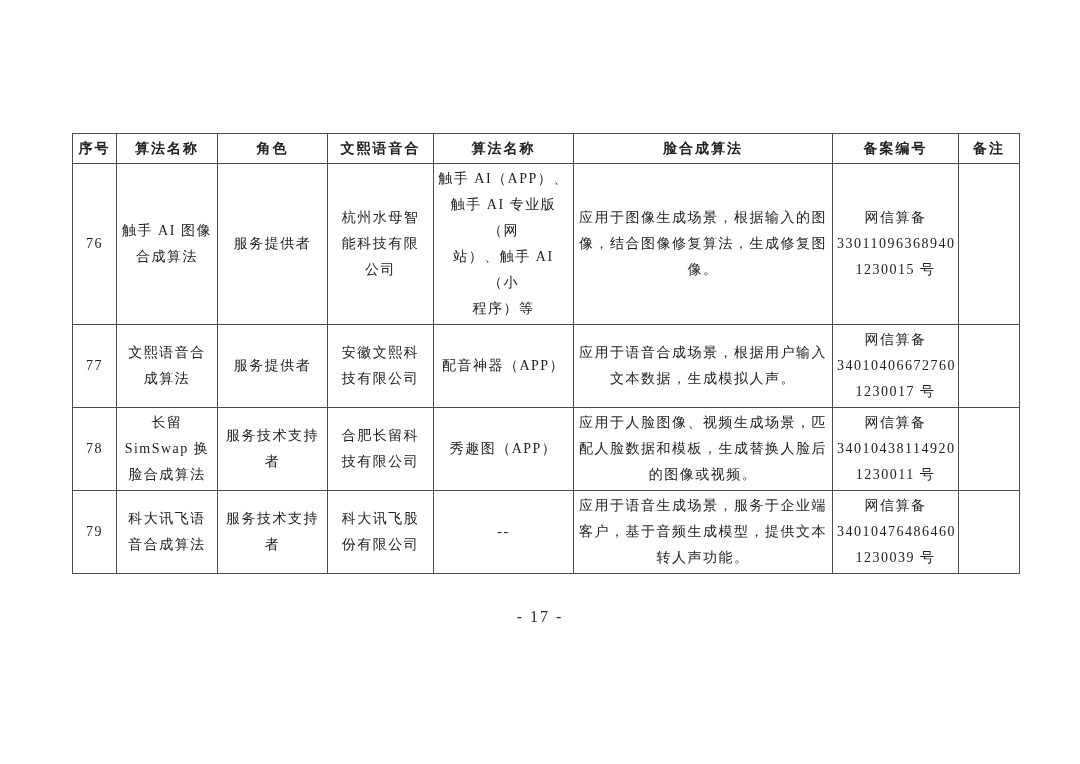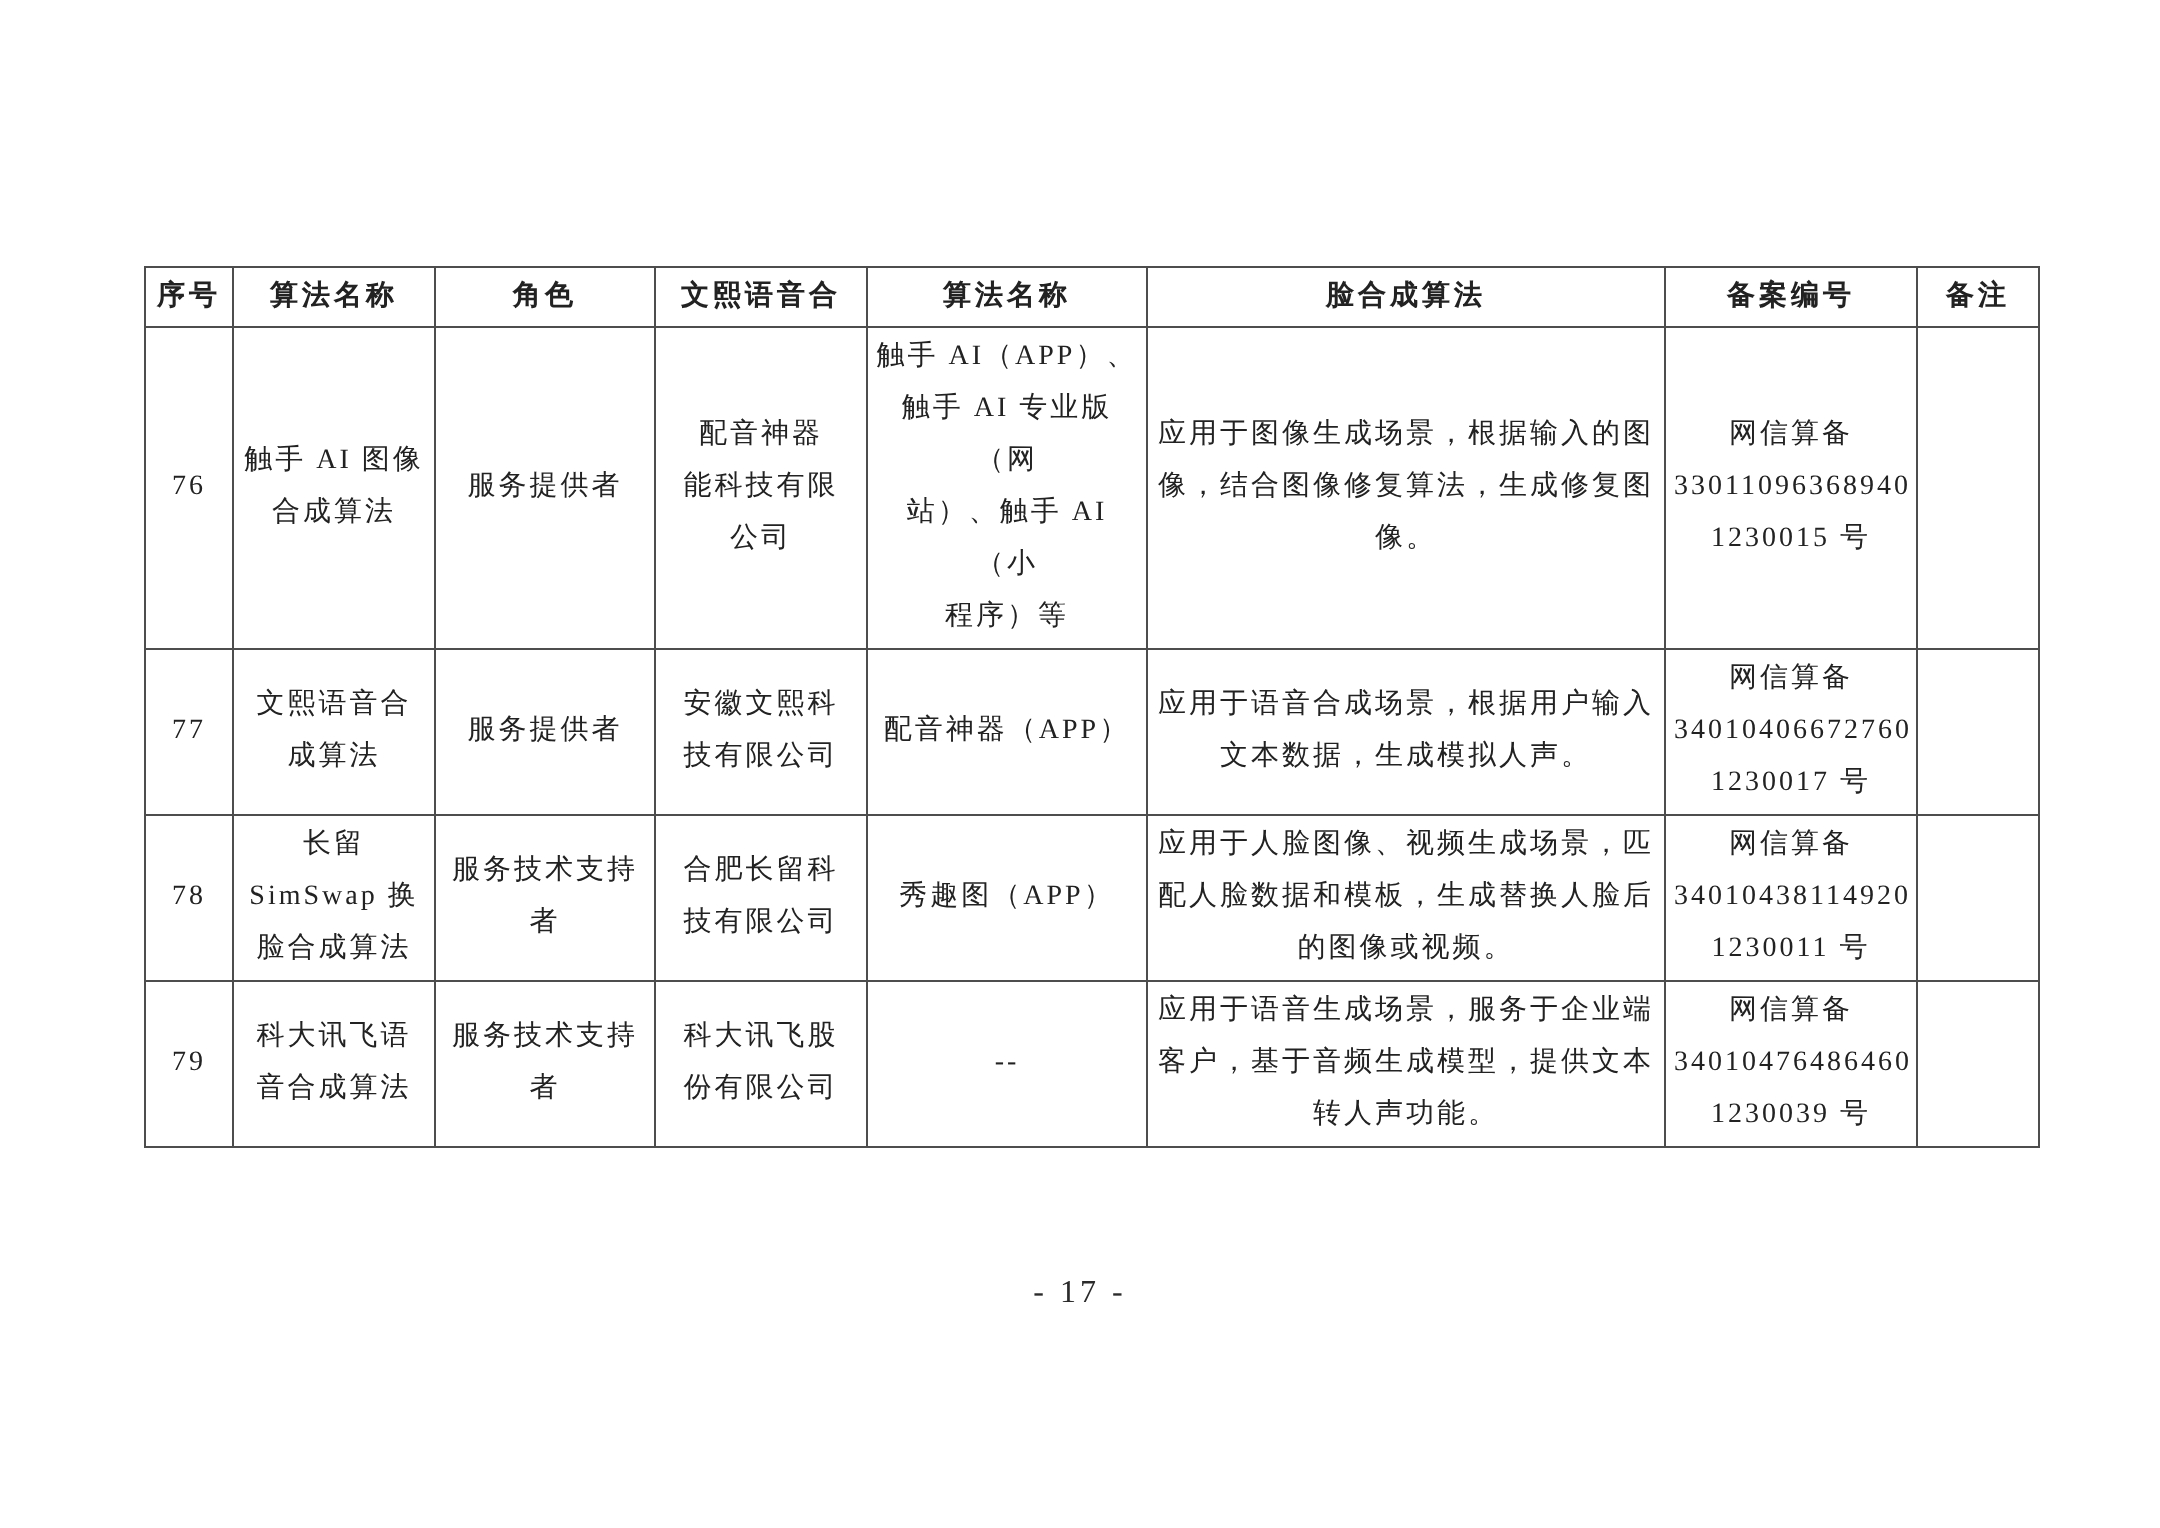--- a/index.html
+++ b/index.html
@@ -43,21 +43,21 @@
   }
   thead tr { height: 30px; }
   tbody tr:nth-child(1) { height: 104px; }
   tbody tr:nth-child(2) { height: 77px; }
   tbody tr:nth-child(3) { height: 81px; }
   tbody tr:nth-child(4) { height: 83px; }
   td.c-product { padding: 2px 2px; margin-top: 24px; }
   td.c-reg { letter-spacing: 1px; padding: 2px 2px; margin-left: 16px; }
   .page-number {
     position: absolute;
-    top: 638px;
+    top: 608px;
     left: 0;
     width: 100%;
     text-align: center;
     font-size: 16px;
     letter-spacing: 2px;
     color: #2b2b2b;
   }
 </style>
 </head>
 <body>
@@ -86,21 +86,21 @@
         <th>备案编号</th>
         <th>备注</th>
       </tr>
     </thead>
     <tbody>
       <tr>
         <td class="c-no">76</td>
         <td class="c-alg">触手 AI 图像
 合成算法</td>
         <td class="c-role">服务提供者</td>
-        <td class="c-entity">配音神器
+        <td class="c-entity">杭州水母智
 能科技有限
 公司</td>
         <td class="c-product">触手 AI（APP）、
 触手 AI 专业版（网
 站）、触手 AI（小
 程序）等</td>
         <td class="c-usage">应用于图像生成场景，根据输入的图
 像，结合图像修复算法，生成修复图
 像。</td>
         <td class="c-reg">网信算备

